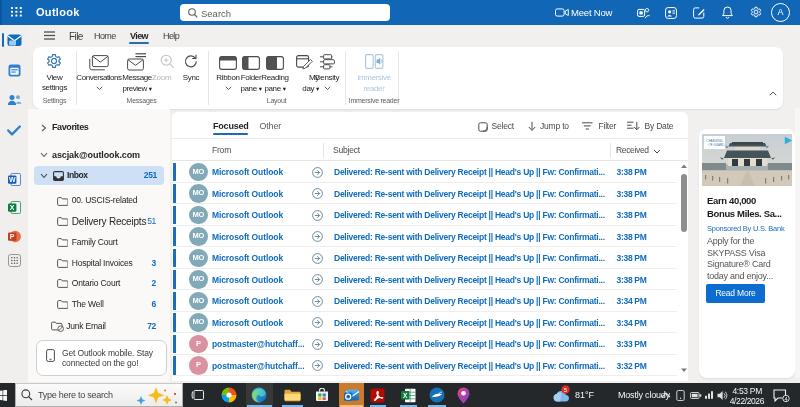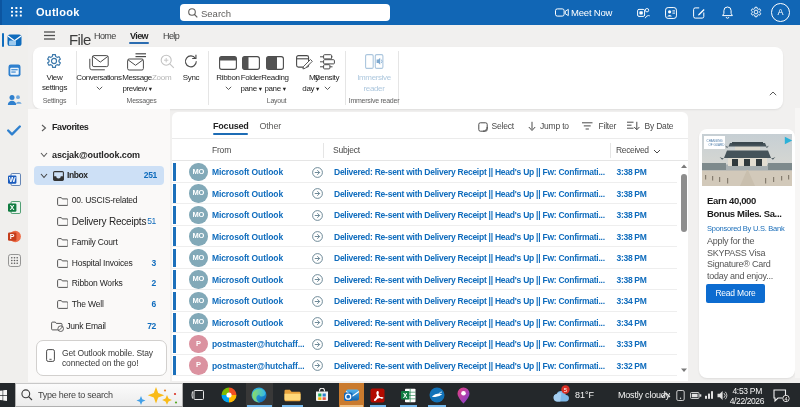--- a/index.html
+++ b/index.html
@@ -66,21 +66,21 @@
   <div class="abs" style="left:771px;top:3px;width:19px;height:19px;border:1.3px solid #fff;border-radius:50%;color:#fff;font-size:9px;text-align:center;line-height:17px;">A</div>
 </div>
 
 <svg class="abs" style="left:44px;top:31px;" width="11" height="9" viewBox="0 0 11 9">
     <g stroke="#505050" stroke-width="1.3">
       <line x1="0" y1="1" x2="11" y2="1"></line>
       <line x1="0" y1="4.5" x2="11" y2="4.5"></line>
       <line x1="0" y1="8" x2="11" y2="8"></line>
     </g>
   </svg>
-<div class="abs" style="left:69px;top:30.5px;font-size:15px;letter-spacing:-0.6px;color:#3b3b3b;">File</div>
+<div class="abs" style="left:69px;top:30.5px;font-size:10px;letter-spacing:-0.6px;color:#3b3b3b;">File</div>
 <div class="abs" style="left:94px;top:30.5px;font-size:9px;letter-spacing:-0.6px;color:#3b3b3b;">Home</div>
 <div class="abs" style="left:130px;top:30.5px;font-size:9px;letter-spacing:-0.6px;color:#242424;font-weight:bold;">View</div>
 <div class="abs" style="left:129px;top:42px;width:20px;height:2.4px;background:#2b6cb0;border-radius:2px;"></div>
 <div class="abs" style="left:163px;top:30.5px;font-size:9px;letter-spacing:-0.6px;color:#3b3b3b;">Help</div>
 
 <div class="abs" style="left:33px;top:47px;width:750px;height:62px;background:#fff;border-radius:8px;box-shadow:0 1px 2px rgba(0,0,0,0.08);">
   <div class="abs" style="left:42.5px;top:4px;width:1px;height:54px;background:#e5e5e5;"></div>
   <div class="abs" style="left:174.5px;top:4px;width:1px;height:54px;background:#e5e5e5;"></div>
   <div class="abs" style="left:312px;top:4px;width:1px;height:54px;background:#e5e5e5;"></div>
   <div class="abs" style="left:364.5px;top:4px;width:1px;height:54px;background:#e5e5e5;"></div>
@@ -273,21 +273,21 @@
       </svg>
       <div class="abs" style="left:43.8px;top:127.9px;font-size:8.5px;letter-spacing:-0.2px;color:#242424;">Family Court</div>
       <svg class="abs" style="left:29px;top:149.6px;" width="11" height="9" viewBox="0 0 11 9">
         <path d="M0.6 1.6 a1 1 0 0 1 1 -1 h2.7 l1 1.3 h4.7 a1 1 0 0 1 1 1 v4.5 a1 1 0 0 1 -1 1 h-8.4 a1 1 0 0 1 -1 -1 Z" fill="none" stroke="#555" stroke-width="1"></path>
       </svg>
       <div class="abs" style="left:43.8px;top:148.6px;font-size:8.5px;letter-spacing:-0.2px;color:#242424;">Hospital Invoices</div>
       <div class="abs" style="left:98px;top:148.6px;width:30px;text-align:right;font-size:8.5px;letter-spacing:-0.3px;font-weight:bold;color:#0f6cbd;">3</div>
       <svg class="abs" style="left:29px;top:170.3px;" width="11" height="9" viewBox="0 0 11 9">
         <path d="M0.6 1.6 a1 1 0 0 1 1 -1 h2.7 l1 1.3 h4.7 a1 1 0 0 1 1 1 v4.5 a1 1 0 0 1 -1 1 h-8.4 a1 1 0 0 1 -1 -1 Z" fill="none" stroke="#555" stroke-width="1"></path>
       </svg>
-      <div class="abs" style="left:43.8px;top:169.3px;font-size:8.5px;letter-spacing:-0.2px;color:#242424;">Ribbon Works</div>
+      <div class="abs" style="left:43.8px;top:169.3px;font-size:8.5px;letter-spacing:-0.2px;color:#242424;">Ontario Court</div>
       <div class="abs" style="left:98px;top:169.3px;width:30px;text-align:right;font-size:8.5px;letter-spacing:-0.3px;font-weight:bold;color:#0f6cbd;">2</div>
       <svg class="abs" style="left:29px;top:191px;" width="11" height="9" viewBox="0 0 11 9">
         <path d="M0.6 1.6 a1 1 0 0 1 1 -1 h2.7 l1 1.3 h4.7 a1 1 0 0 1 1 1 v4.5 a1 1 0 0 1 -1 1 h-8.4 a1 1 0 0 1 -1 -1 Z" fill="none" stroke="#555" stroke-width="1"></path>
       </svg>
       <div class="abs" style="left:43.8px;top:190px;font-size:8.5px;letter-spacing:-0.2px;color:#242424;">The Well</div>
       <div class="abs" style="left:98px;top:190px;width:30px;text-align:right;font-size:8.5px;letter-spacing:-0.3px;font-weight:bold;color:#0f6cbd;">6</div>
       <svg class="abs" style="left:23px;top:212.2px;" width="13" height="11" viewBox="0 0 13 11">
         <path d="M0.6 2.1 a1 1 0 0 1 1 -1 h2.7 l1 1.3 h4.7 a1 1 0 0 1 1 1 v4.5 a1 1 0 0 1 -1 1 h-8.4 a1 1 0 0 1 -1 -1 Z" fill="none" stroke="#555" stroke-width="1"></path>
         <circle cx="9.7" cy="7.7" r="2.8" fill="#faf9f8" stroke="#555" stroke-width="0.9"></circle>
         <line x1="7.8" y1="9.6" x2="11.6" y2="5.8" stroke="#555" stroke-width="0.9"></line>

